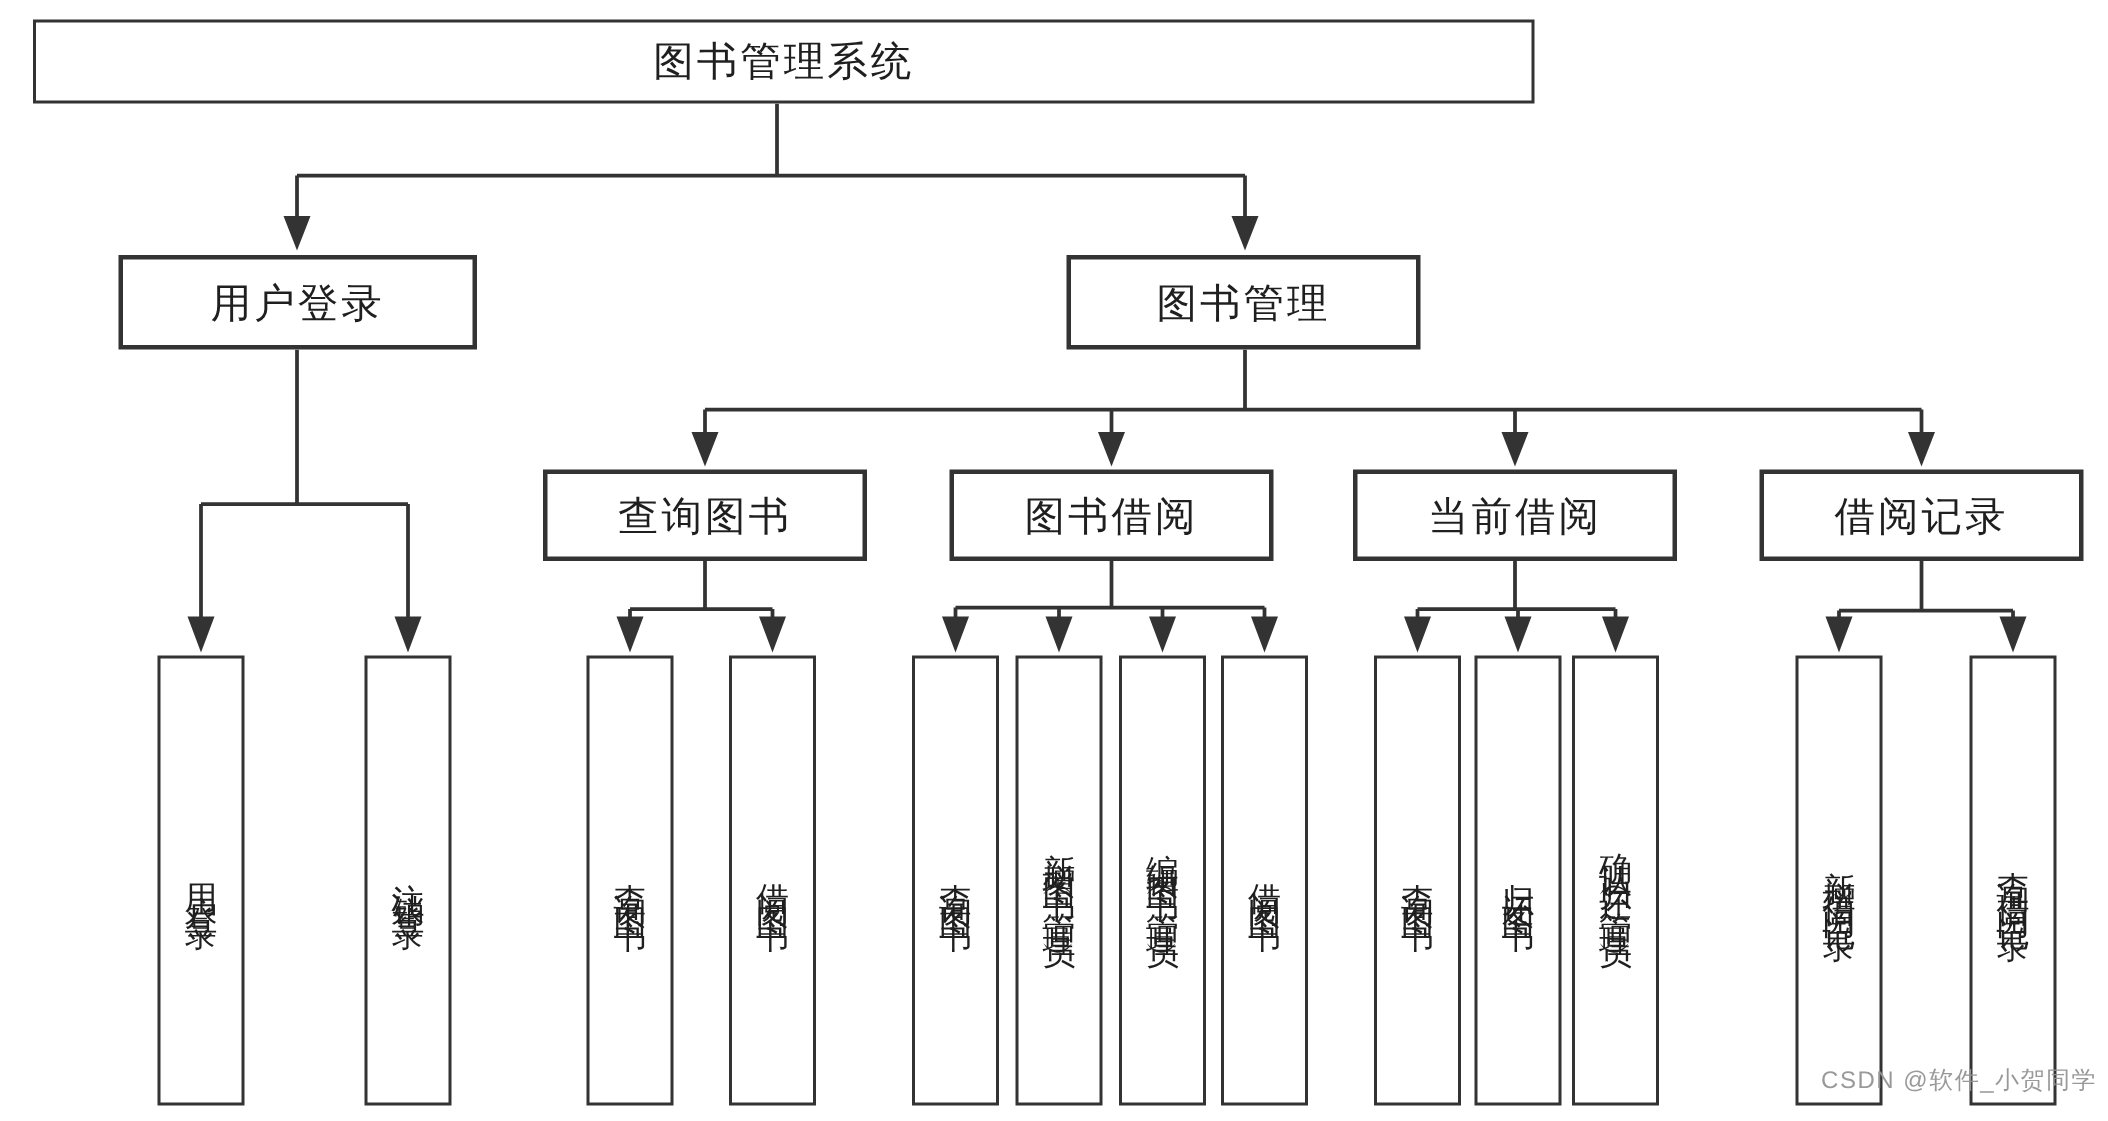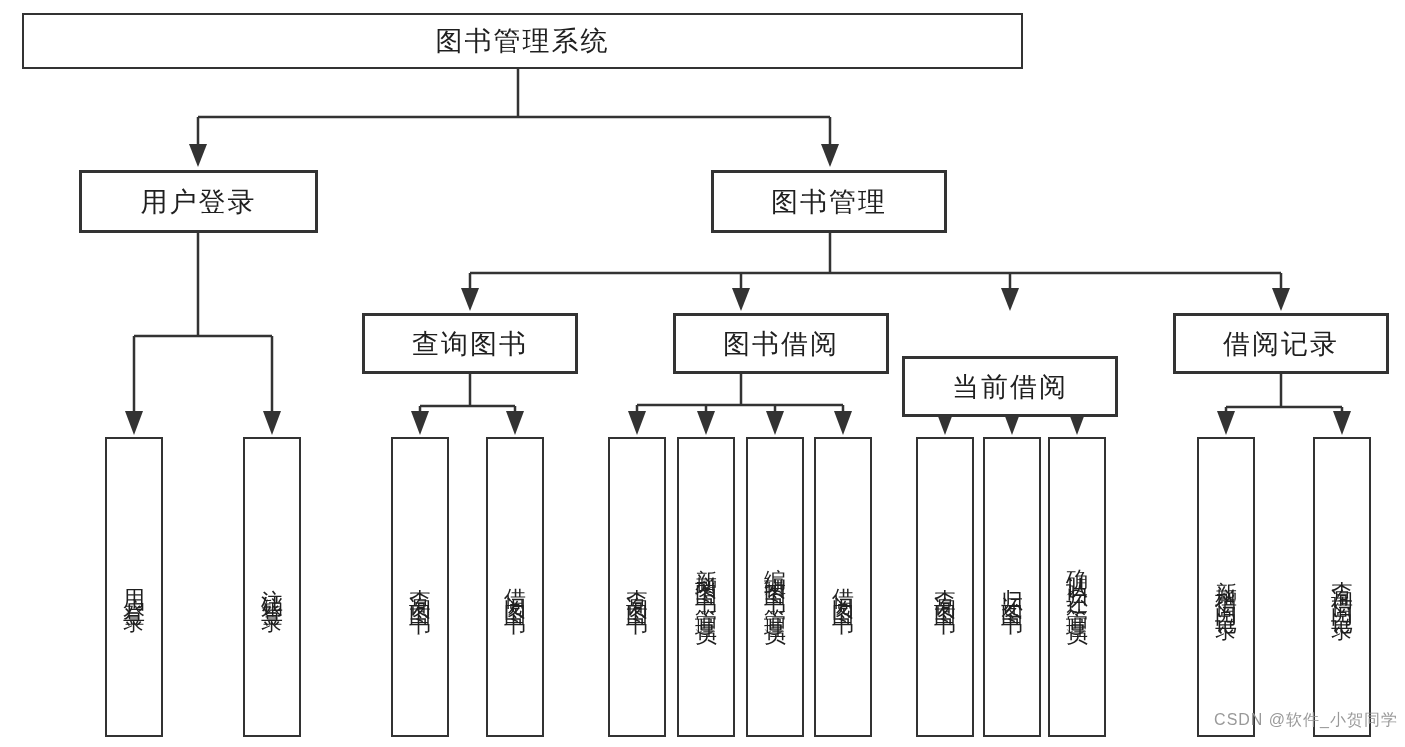--- a/index.html
+++ b/index.html
@@ -107,22 +107,22 @@
       <polygon points="1333,411 1351,411 1342,435"></polygon>
     </g>
   </svg>
 
   <div class="node hnode root">图书管理系统</div>
 
   <div class="node hnode" style="left:79px; top:170px; width:239px; height:63px;">用户登录</div>
   <div class="node hnode" style="left:711px; top:170px; width:236px; height:63px;">图书管理</div>
 
   <div class="node hnode" style="left:362px; top:313px; width:216px; height:61px;">查询图书</div>
-  <div class="node hnode" style="left:633px; top:313px; width:216px; height:61px;margin-left:40px;">图书借阅</div>
-  <div class="node hnode" style="left:902px; top:313px; width:216px; height:61px;margin-top:43px;">当前借阅</div>
+  <div class="node hnode" style="left:633px; top:313px; width:216px; height:61px;">图书借阅</div>
+  <div class="node hnode" style="left:902px; top:313px; width:216px; height:61px;">当前借阅</div>
   <div class="node hnode" style="left:1173px; top:313px; width:216px; height:61px;">借阅记录</div>
 
   <div class="node leaf" style="left:105px;">用户登录</div>
   <div class="node leaf" style="left:243px;">注销登录</div>
 
   <div class="node leaf" style="left:391px;">查询图书</div>
   <div class="node leaf" style="left:486px;">借阅图书</div>
 
   <div class="node leaf" style="left:608px;">查询图书</div>
   <div class="node leaf" style="left:677px;">新增图书（管理员）</div>

